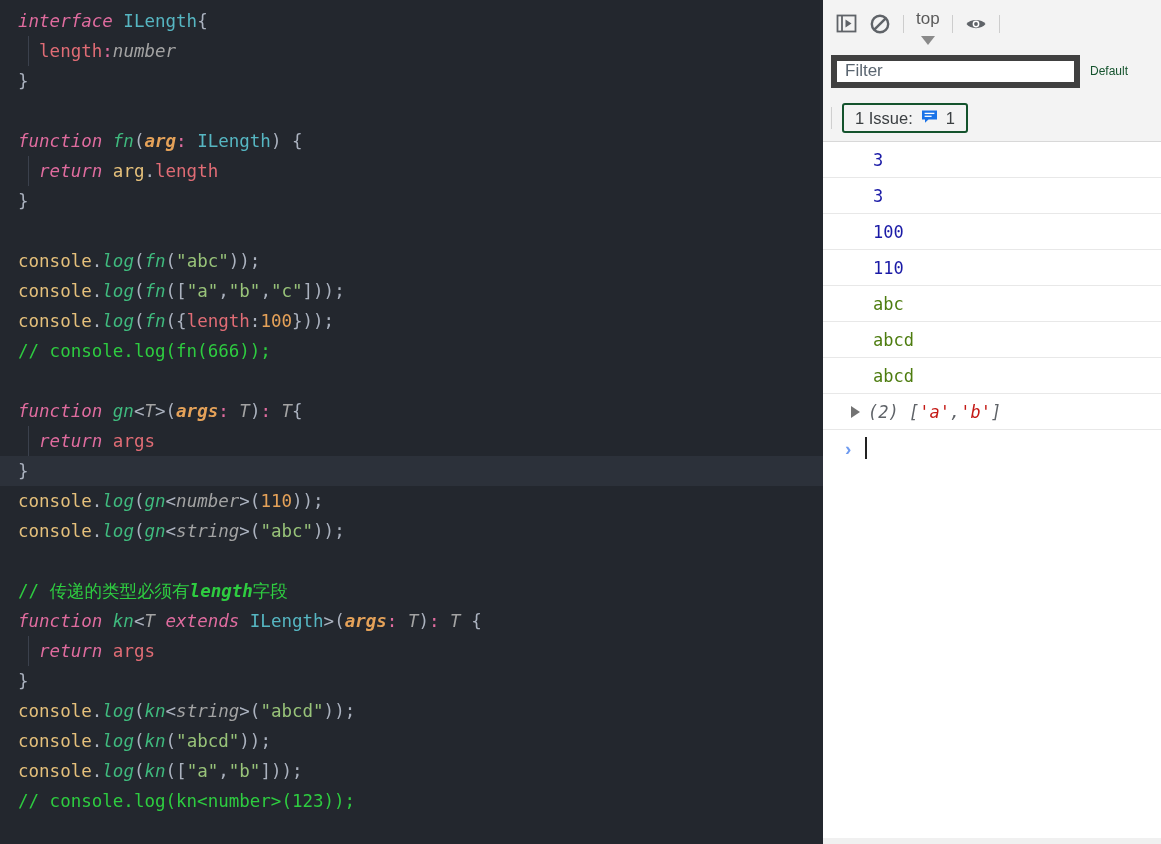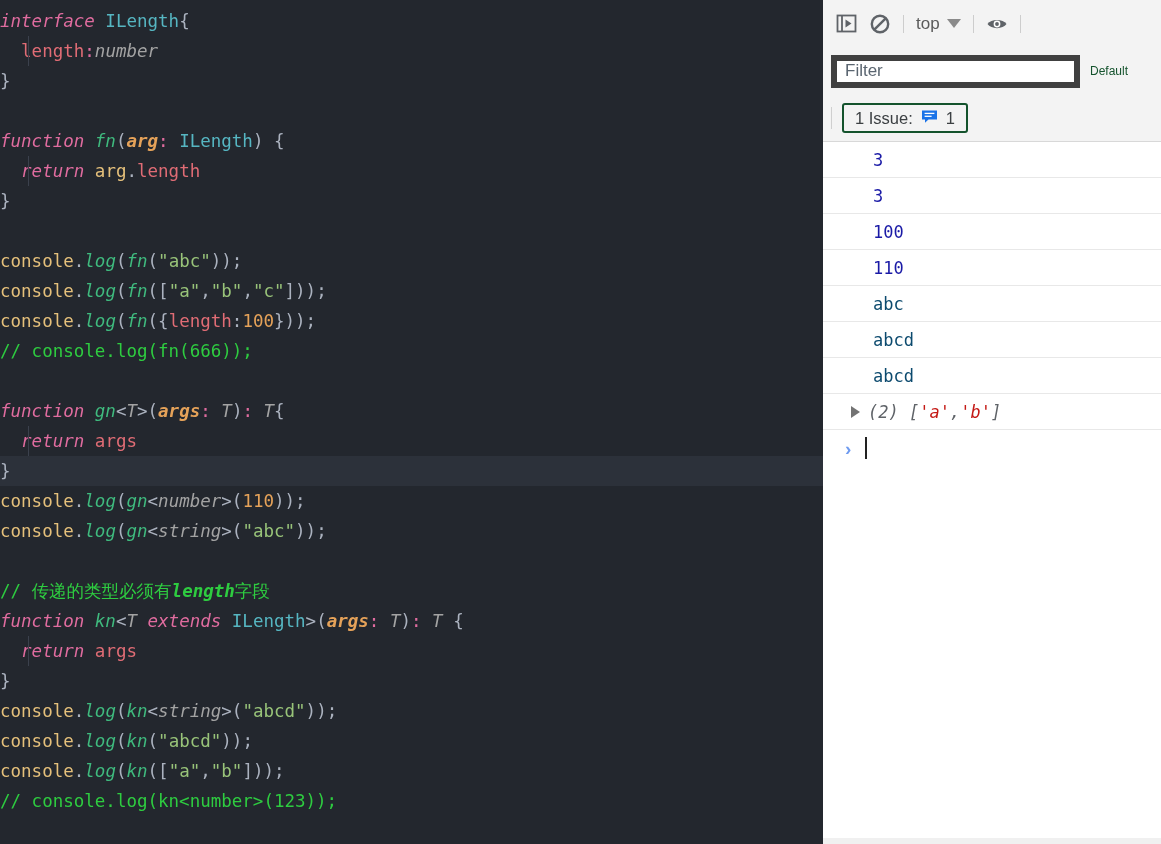--- a/index.html
+++ b/index.html
@@ -20,20 +20,21 @@
   .code{
     font-family:"DejaVu Sans Mono","Liberation Mono",monospace;
     font-size:17.5px;
     line-height:30px;
     padding:6px 0 0 0;
     color:#abb2bf;
     white-space:pre;
   }
   .ln{
     height:30px;line-height:30px;
+    padding-left:18px;
     position:relative;
     white-space:pre;
   }
   .ln.hl{background:#2c313a;}
   .guide{
     position:absolute;left:28px;top:0;width:1px;height:30px;
     background:#3b414d;
   }
   
   .kw   {color:#e06c9f;font-style:italic;}
@@ -67,21 +68,21 @@
     box-sizing:border-box;
   }
   .tb-btn{
     width:34px;height:34px;
     display:flex;align-items:center;justify-content:center;
     cursor:default;
   }
   .tb-sep{width:1px;height:18px;background:#cdcdcd;margin:0 6px;}
   .ctx-select{
     display:flex;align-items:center;gap:7px;
-    font-size:17px;color:#5a5a5a;padding:0 6px;height:30px;
+    font-size:17px;color:#5a5a5a;padding:0 6px;height:30px;flex-direction:column;
   }
   .caret{
     width:0;height:0;border-left:7px solid transparent;
     border-right:7px solid transparent;border-top:9px solid #8a8a8a;
   }
 
   .dt-filterbar{
     height:48px;min-height:48px;
     display:flex;align-items:center;
     background:#f3f3f3;
@@ -119,21 +120,21 @@
     flex:1;background:#fff;overflow:hidden;
   }
   .c-row{
     height:36px;display:flex;align-items:center;
     border-bottom:1px solid #e8e8e8;
     padding-left:50px;box-sizing:border-box;
     font-family:"DejaVu Sans Mono","Liberation Mono",monospace;
     font-size:17px;
   }
   .c-num{color:#1a1aa6;}
-  .c-str{color:#0c4a6e;}
+  .c-str{color:#4d7c0f;}
   .c-arr{color:#5f6368;font-style:italic;display:flex;align-items:center;gap:0px;}
   .c-arr .tri{
     width:0;height:0;border-top:6px solid transparent;
     border-bottom:6px solid transparent;border-left:9px solid #737373;
     margin-right:8px;margin-left:-22px;
   }
   .c-arr .sv{color:#c41a16;font-style:italic;}
   .c-prompt{
     height:36px;display:flex;align-items:center;
     padding-left:22px;box-sizing:border-box;

